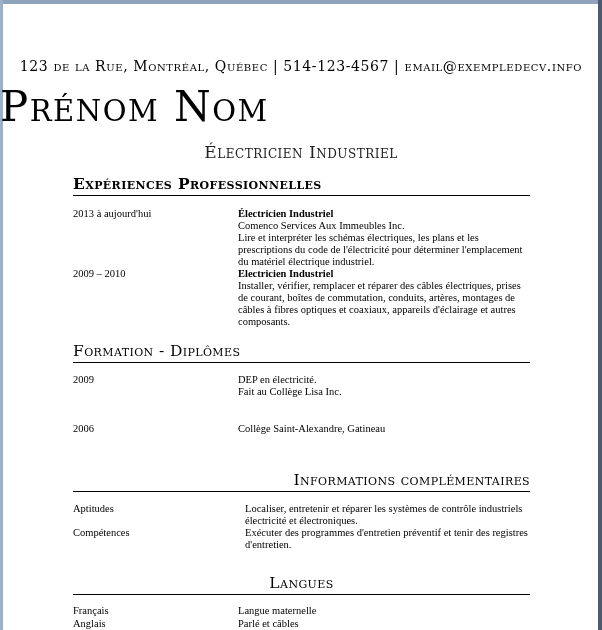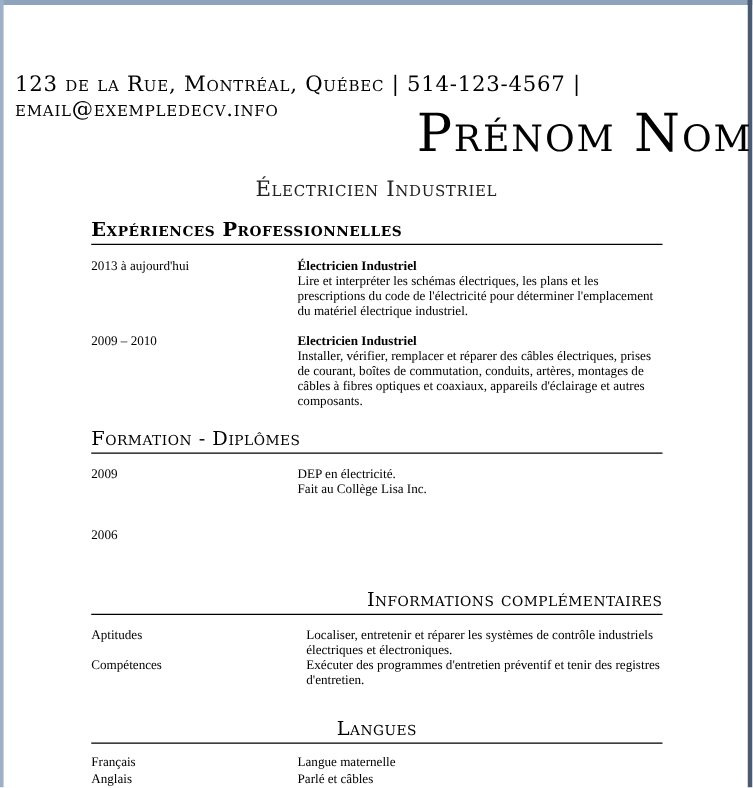--- a/index.html
+++ b/index.html
@@ -3,23 +3,23 @@
   <meta charset="utf-8">
   <style>
     * { box-sizing: border-box; margin: 0; padding: 0; }
     html, body { width: 602px; height: 630px; overflow: hidden; background: #ffffff; }
     body { position: relative; font-family: "Liberation Serif", serif; color: #000; }
     .frame-top { position: absolute; left: 0; top: 0; width: 602px; height: 4px; background: #8fa3bd; }
     .frame-left { position: absolute; left: 0; top: 0; width: 3px; height: 630px; background: #9db0c8; }
     .frame-right { position: absolute; right: 0; top: 0; width: 4px; height: 630px; background: #4a5a70; }
     .page { position: absolute; left: 3px; top: 4px; width: 595px; height: 626px; background: #fff; }
 
-    .contact { position: absolute; left: 0; width: 602px; top: 58px; text-align: left;
-      font-family: "DejaVu Serif", serif; font-variant: small-caps; font-size: 17px; letter-spacing: 0.6px; padding-left: 12px; }
-    .name { position: absolute; left: 0; width: 602px; top: 82px; text-align: right;
+    .contact { position: absolute; left: 0; width: 602px; top: 58px; text-align: center;
+      font-family: "DejaVu Serif", serif; font-variant: small-caps; font-size: 14px; letter-spacing: 0.6px; }
+    .name { position: absolute; left: 0; width: 602px; top: 82px; text-align: left;
       font-family: "DejaVu Serif", serif; font-variant: small-caps; font-size: 42px; letter-spacing: 1.5px; line-height: 50px; }
     .title { position: absolute; left: 0; width: 602px; top: 142px; text-align: center;
       font-family: "DejaVu Serif", serif; font-variant: small-caps; font-size: 17px; color: #222; letter-spacing: 0.5px; }
 
     .section-head { position: absolute; left: 73px; width: 457px; height: 20px;
       font-family: "DejaVu Serif", serif; font-variant: small-caps; font-size: 15.5px; line-height: 16px;
       border-bottom: 1.5px solid #000; letter-spacing: 0.4px; }
 
     .row { position: absolute; left: 73px; width: 460px; font-size: 10.5px; line-height: 12px; }
     .row .k { position: absolute; left: 0; top: 0; width: 160px; }
@@ -38,20 +38,21 @@
 <div class="contact">123 de la Rue, Montréal, Québec | 514-123-4567 | email@exempledecv.info</div>
 <div class="name">Prénom Nom</div>
 <div class="title">Électricien Industriel</div>
 
 <div class="section-head" style="top:176px;font-weight:bold;">Expériences Professionnelles</div>
 
 <div class="row" style="top:208px;">
   <div class="k">2013 à aujourd'hui</div>
   <div class="v">
     <div class="bold">Électricien Industriel</div>
+    <div>Comenco Services Aux Immeubles Inc.</div>
     <div>Lire et interpréter les schémas électriques, les plans et les prescriptions du code de l'électricité pour déterminer l'emplacement du matériel électrique industriel.</div>
   </div>
 </div>
 
 <div class="row" style="top:268px;">
   <div class="k">2009 – 2010</div>
   <div class="v">
     <div class="bold">Electricien Industriel</div>
     <div>Installer, vérifier, remplacer et réparer des câbles électriques, prises de courant, boîtes de commutation, conduits, artères, montages de câbles à fibres optiques et coaxiaux, appareils d'éclairage et autres composants.</div>
   </div>
@@ -63,28 +64,29 @@
   <div class="k">2009</div>
   <div class="v">
     <div>DEP en électricité.</div>
     <div>Fait au Collège Lisa Inc.</div>
   </div>
 </div>
 
 <div class="row" style="top:423px;">
   <div class="k">2006</div>
   <div class="v">
+    <div>Collège Saint-Alexandre, Gatineau</div>
   </div>
 </div>
 
 <div class="section-head" style="top:472px;text-align:right;">Informations complémentaires</div>
 
 <div class="row info" style="top:503px;">
   <div class="k">Aptitudes</div>
-  <div class="v">Localiser, entretenir et réparer les systèmes de contrôle industriels électriques et électroniques.</div>
+  <div class="v">Localiser, entretenir et réparer les systèmes de contrôle industriels électricité et électroniques.</div>
 </div>
 
 <div class="row info" style="top:527px;">
   <div class="k">Compétences</div>
   <div class="v">Exécuter des programmes d'entretien préventif et tenir des registres d'entretien.</div>
 </div>
 
 <div class="section-head" style="top:575px;text-align:center;">Langues</div>
 
 <div class="row" style="top:605px;">

